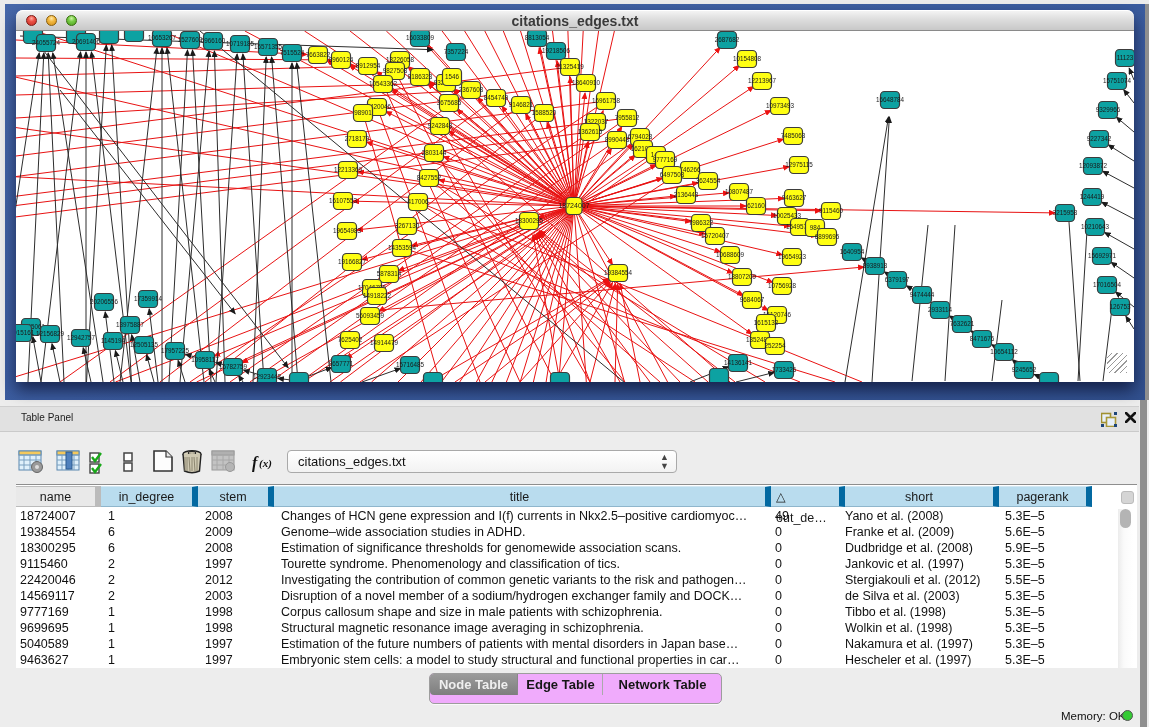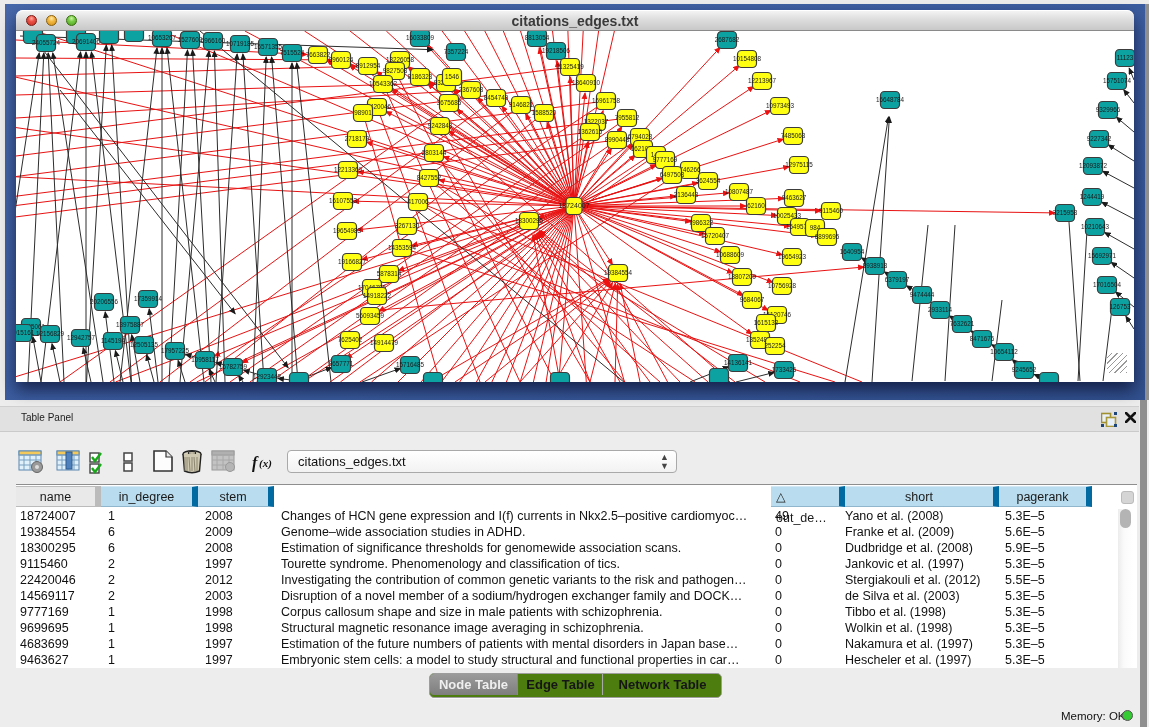--- a/index.html
+++ b/index.html
@@ -41,21 +41,21 @@
 .tr span{position:absolute;top:0;overflow:hidden}
 .c0{left:4px;width:80px}
 .c1{left:92px;width:90px}
 .c2{left:189px;width:70px}
 .c3{left:265px;width:488px}
 .c4{left:759px;width:70px}
 .c5{left:829px;width:154px;}
 .c6{left:989px;width:90px}
 .vsb{position:absolute;left:1102px;top:24px;width:15px;height:159px;background:linear-gradient(90deg,#ececec,#fafafa 40%,#fff)}
 .vsb .thumb{position:absolute;left:2px;top:0;width:11px;height:19px;background:#b4b4b4;border-radius:6px}
-.tabs{position:absolute;left:429px;top:673px;width:293px;height:25px;background:#4d7c0f;border:1px solid #9d9d9d;border-radius:5px;font-size:13px;font-weight:bold;box-shadow:0 1px 0 rgba(255,255,255,.7)}
+.tabs{position:absolute;left:429px;top:673px;width:293px;height:31px;background:#f0abfc;border:1px solid #9d9d9d;border-radius:5px;font-size:13px;font-weight:bold;box-shadow:0 1px 0 rgba(255,255,255,.7)}
 .tabs span{position:absolute;top:0;height:21px;line-height:21px;text-align:center}
 .tabs .s0{left:0;width:88px;background:linear-gradient(#9b9b9b,#7e7e7e);color:#efefef;border-radius:4px 0 0 4px;border-right:1px solid #888}
 .tabs .s1{left:89px;width:84px;color:#161616;border-right:1px solid #aaa}
 .tabs .s2{left:174px;width:117px;color:#161616}
 .mem{position:absolute;left:1061px;top:710px;font-size:11.5px;color:#111}
 .memdot{position:absolute;left:1122px;top:710px;width:11px;height:11px;border-radius:50%;background:#35cb35;border:1.5px solid #555}
 .redge{position:absolute;left:1139px;top:400px;width:10px;height:327px;background:#ededed}
 .redge .d{position:absolute;left:1px;top:0;width:7px;height:327px;background:#8f8f8f}
 .redge2{position:absolute;left:1145px;top:4px;width:4px;height:396px;background:#8f8f8f}
 </style></head><body>
@@ -643,20 +643,21 @@
     <circle cx="214" cy="21" r="4.5" fill="#b5b5b5" stroke="#999"></circle>
     <text x="236" y="22" font-size="16" font-style="italic" font-weight="bold" font-family="Liberation Serif,serif" fill="#111">f</text>
     <text x="243" y="21" font-size="11" font-style="italic" font-weight="bold" font-family="Liberation Serif,serif" fill="#111">(x)</text>
   </svg>
 <div class="combo">citations_edges.txt<span class="ar">▲<br>▼</span></div>
 <div class="tablewrap">
  <div class="thead">
       <span class="h0">name</span>
       <span class="h1">in_degree</span>
       <span class="h2">stem</span>
+      <span class="h3">title</span>
       <span class="h4">△ out_de…</span>
       <span class="h5">short</span>
       <span class="h6">pagerank</span>
     </div>
  <div class="tbody">
 <div class="tr">
         <span class="c0">18724007</span>
         <span class="c1">1</span>
         <span class="c2">2008</span>
         <span class="c3">Changes of HCN gene expression and I(f) currents in Nkx2.5–positive cardiomyoc…</span>
@@ -721,21 +722,21 @@
 <div class="tr">
         <span class="c0">9699695</span>
         <span class="c1">1</span>
         <span class="c2">1998</span>
         <span class="c3">Structural magnetic resonance image averaging in schizophrenia.</span>
         <span class="c4">0</span>
         <span class="c5">Wolkin et al. (1998)</span>
         <span class="c6">5.3E–5</span>
       </div>
 <div class="tr">
-        <span class="c0">4683699</span>
+        <span class="c0">5040589</span>
         <span class="c1">1</span>
         <span class="c2">1997</span>
         <span class="c3">Estimation of the future numbers of patients with mental disorders in Japan base…</span>
         <span class="c4">0</span>
         <span class="c5">Nakamura et al. (1997)</span>
         <span class="c6">5.3E–5</span>
       </div>
 <div class="tr">
         <span class="c0">9463627</span>
         <span class="c1">1</span>

